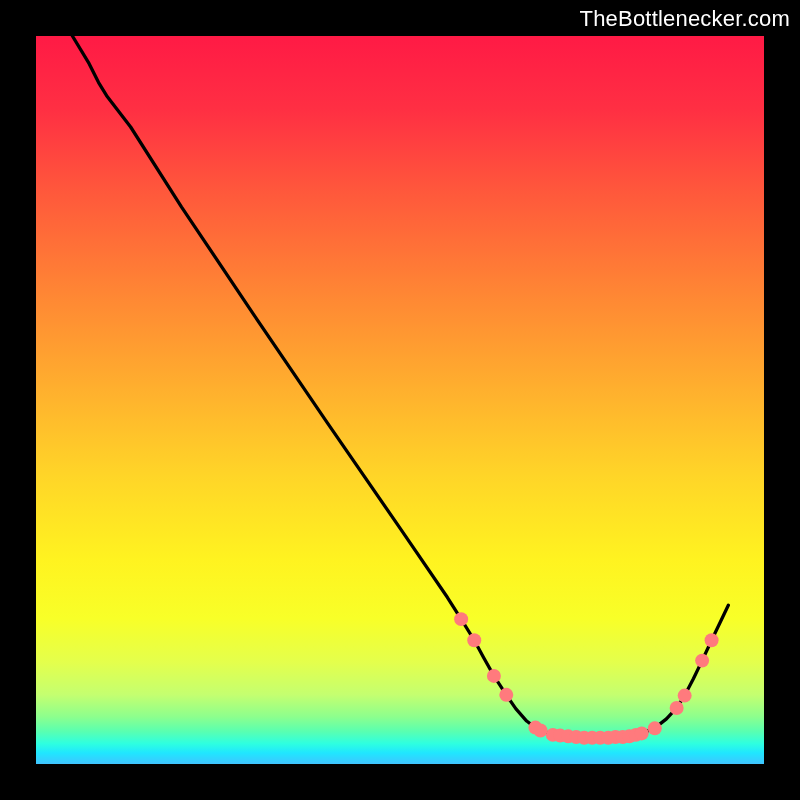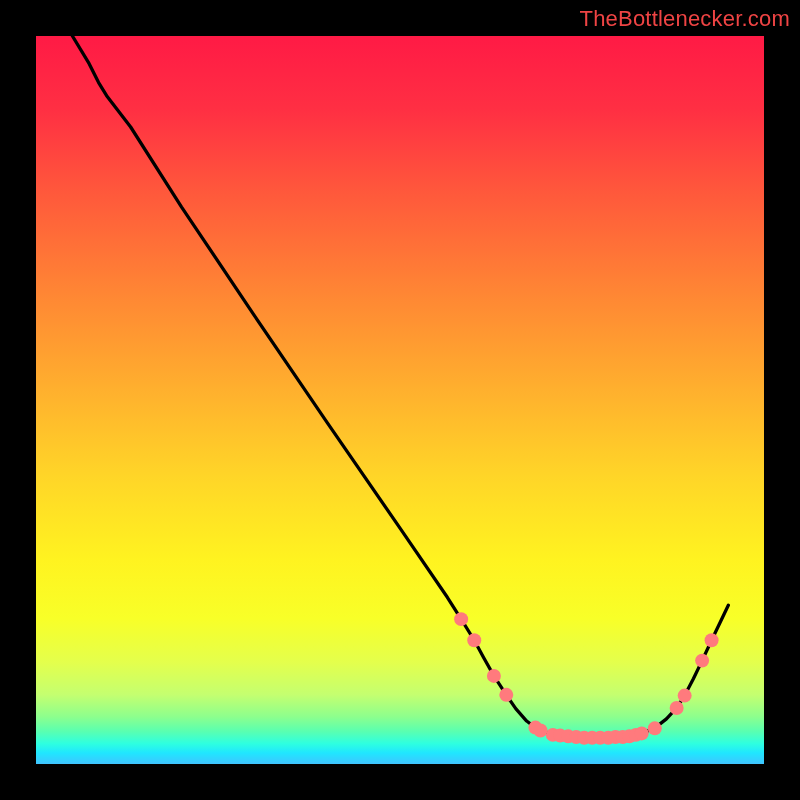--- a/index.html
+++ b/index.html
@@ -29,21 +29,21 @@
     inset: 0;
   }
   .curve {
     position: absolute;
     inset: 0;
   }
   .watermark {
     position: absolute;
     top: 6px;
     right: 10px;
-    color: #ef4444;
+    color: #ffffff;
     font-size: 22px;
     font-weight: 500;
     letter-spacing: 0.2px;
     user-select: none;
   }
 </style>
 </head>
 <body>
 
 <div class="stage">

